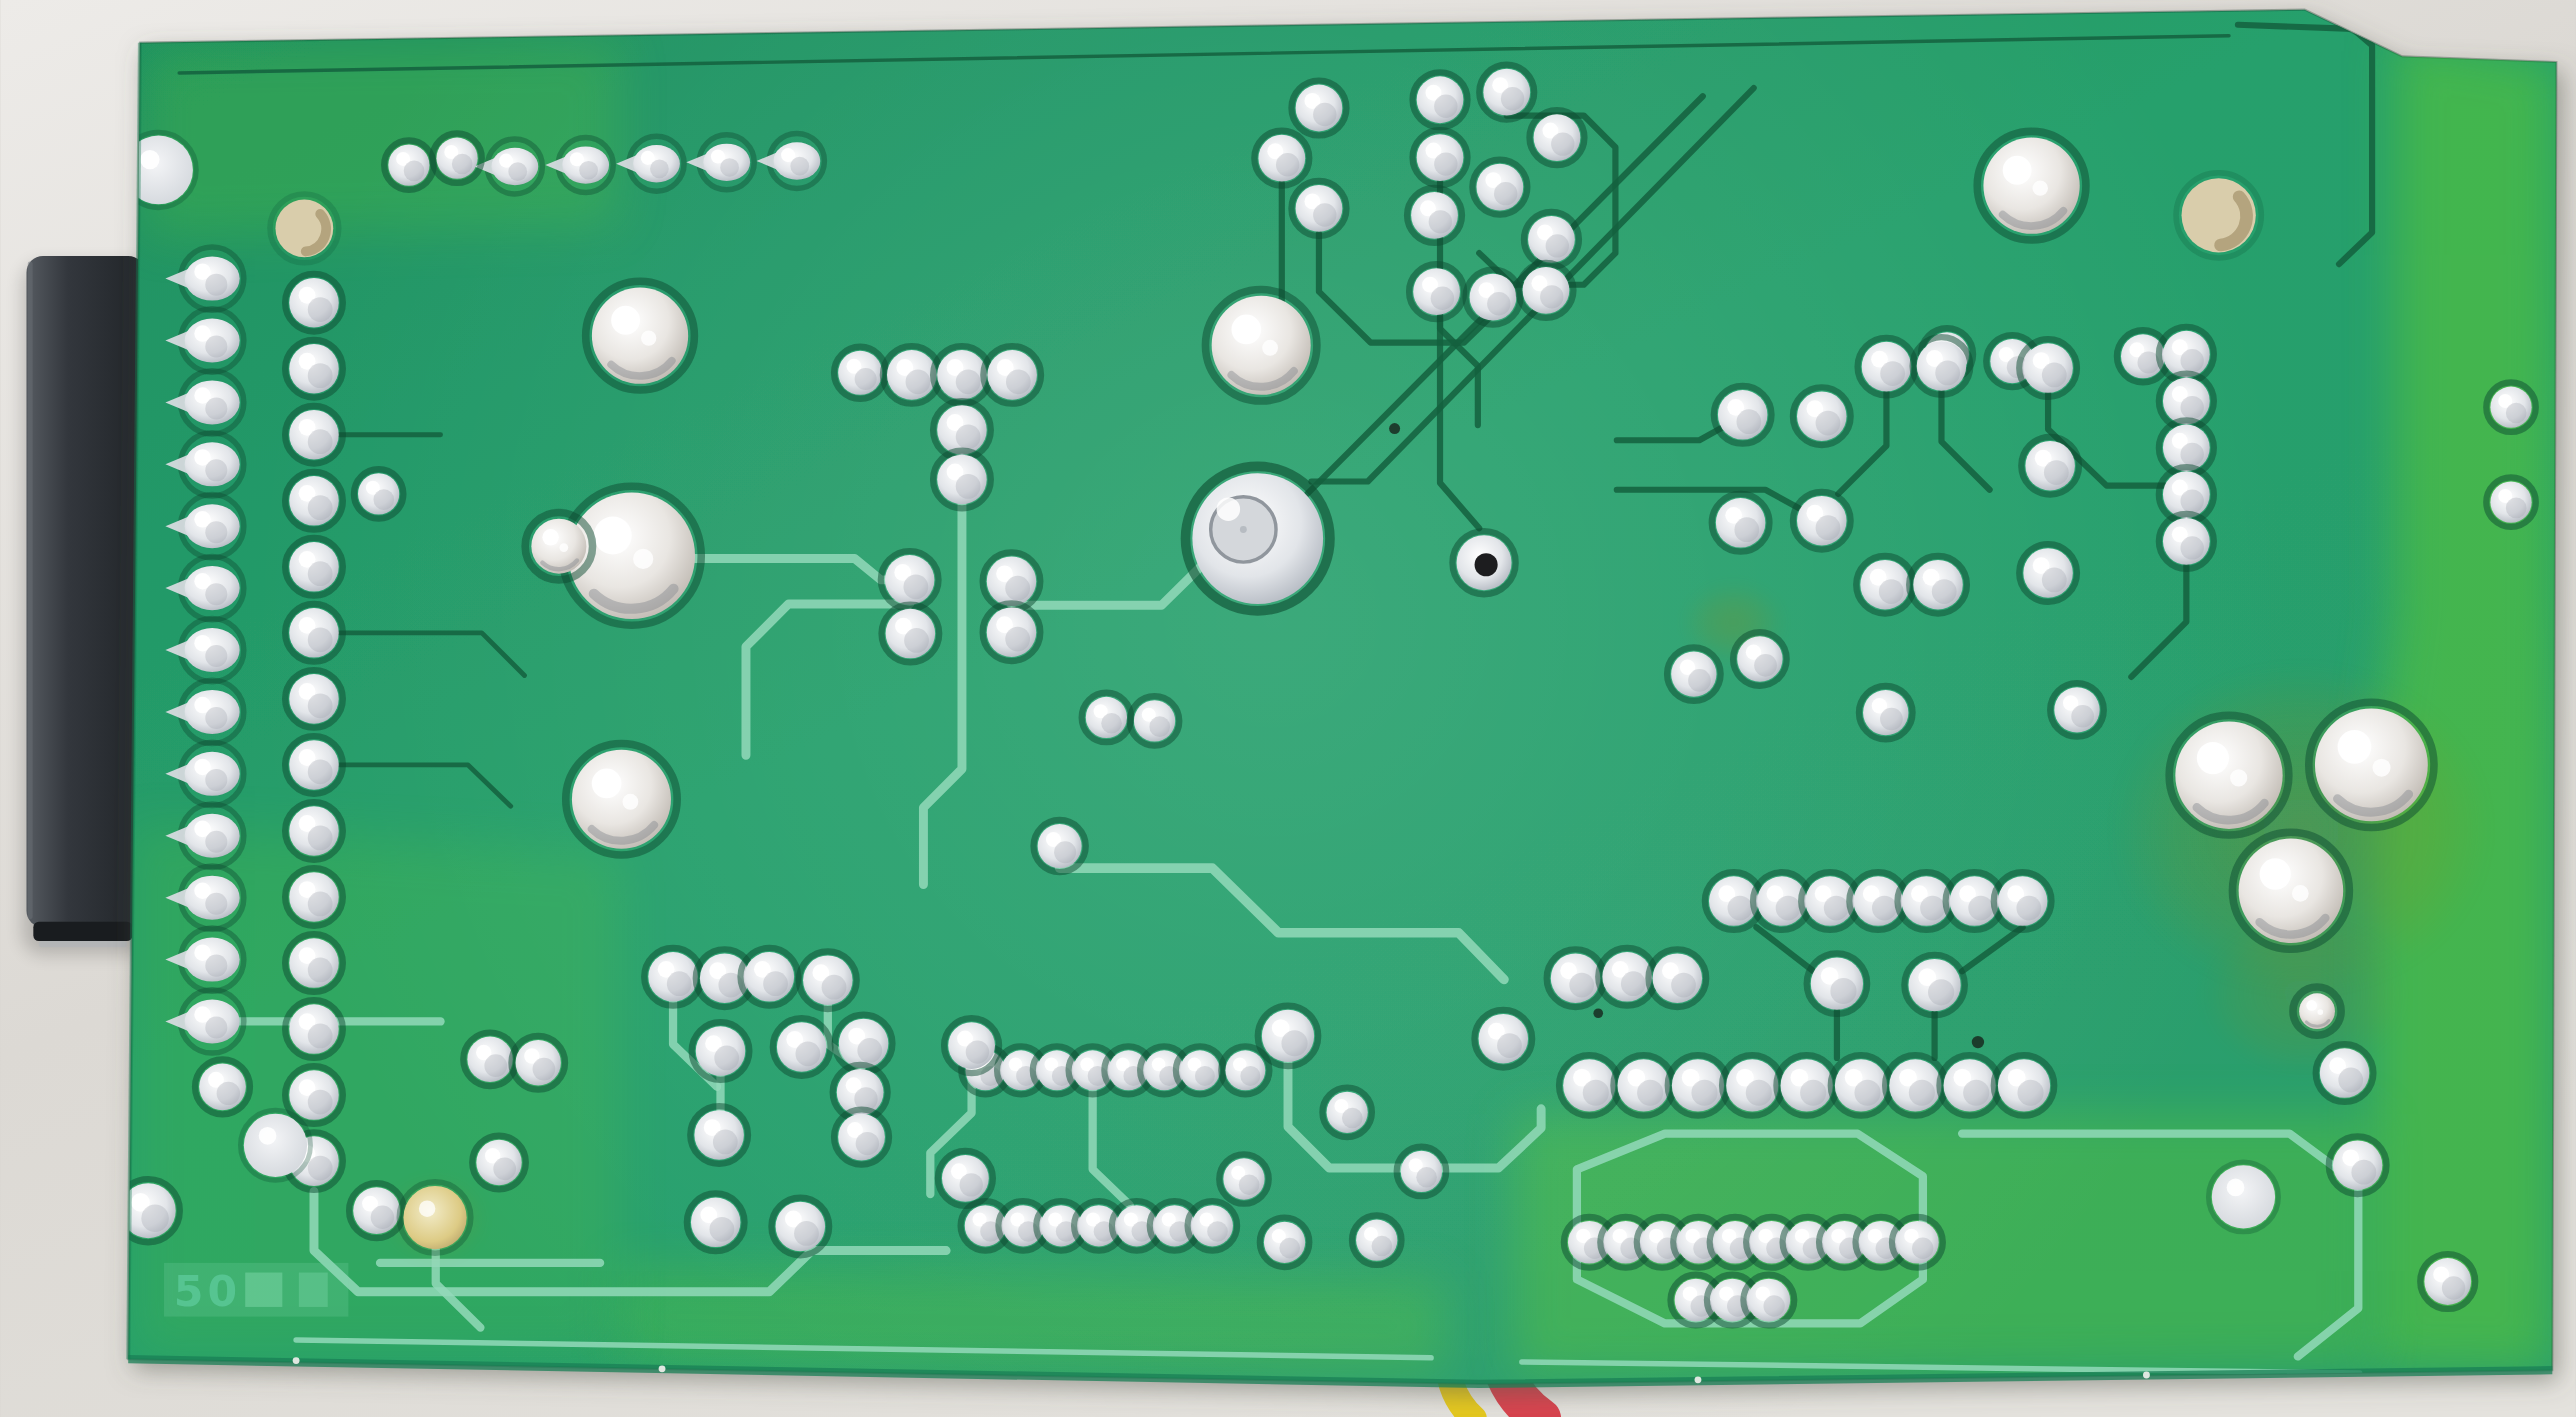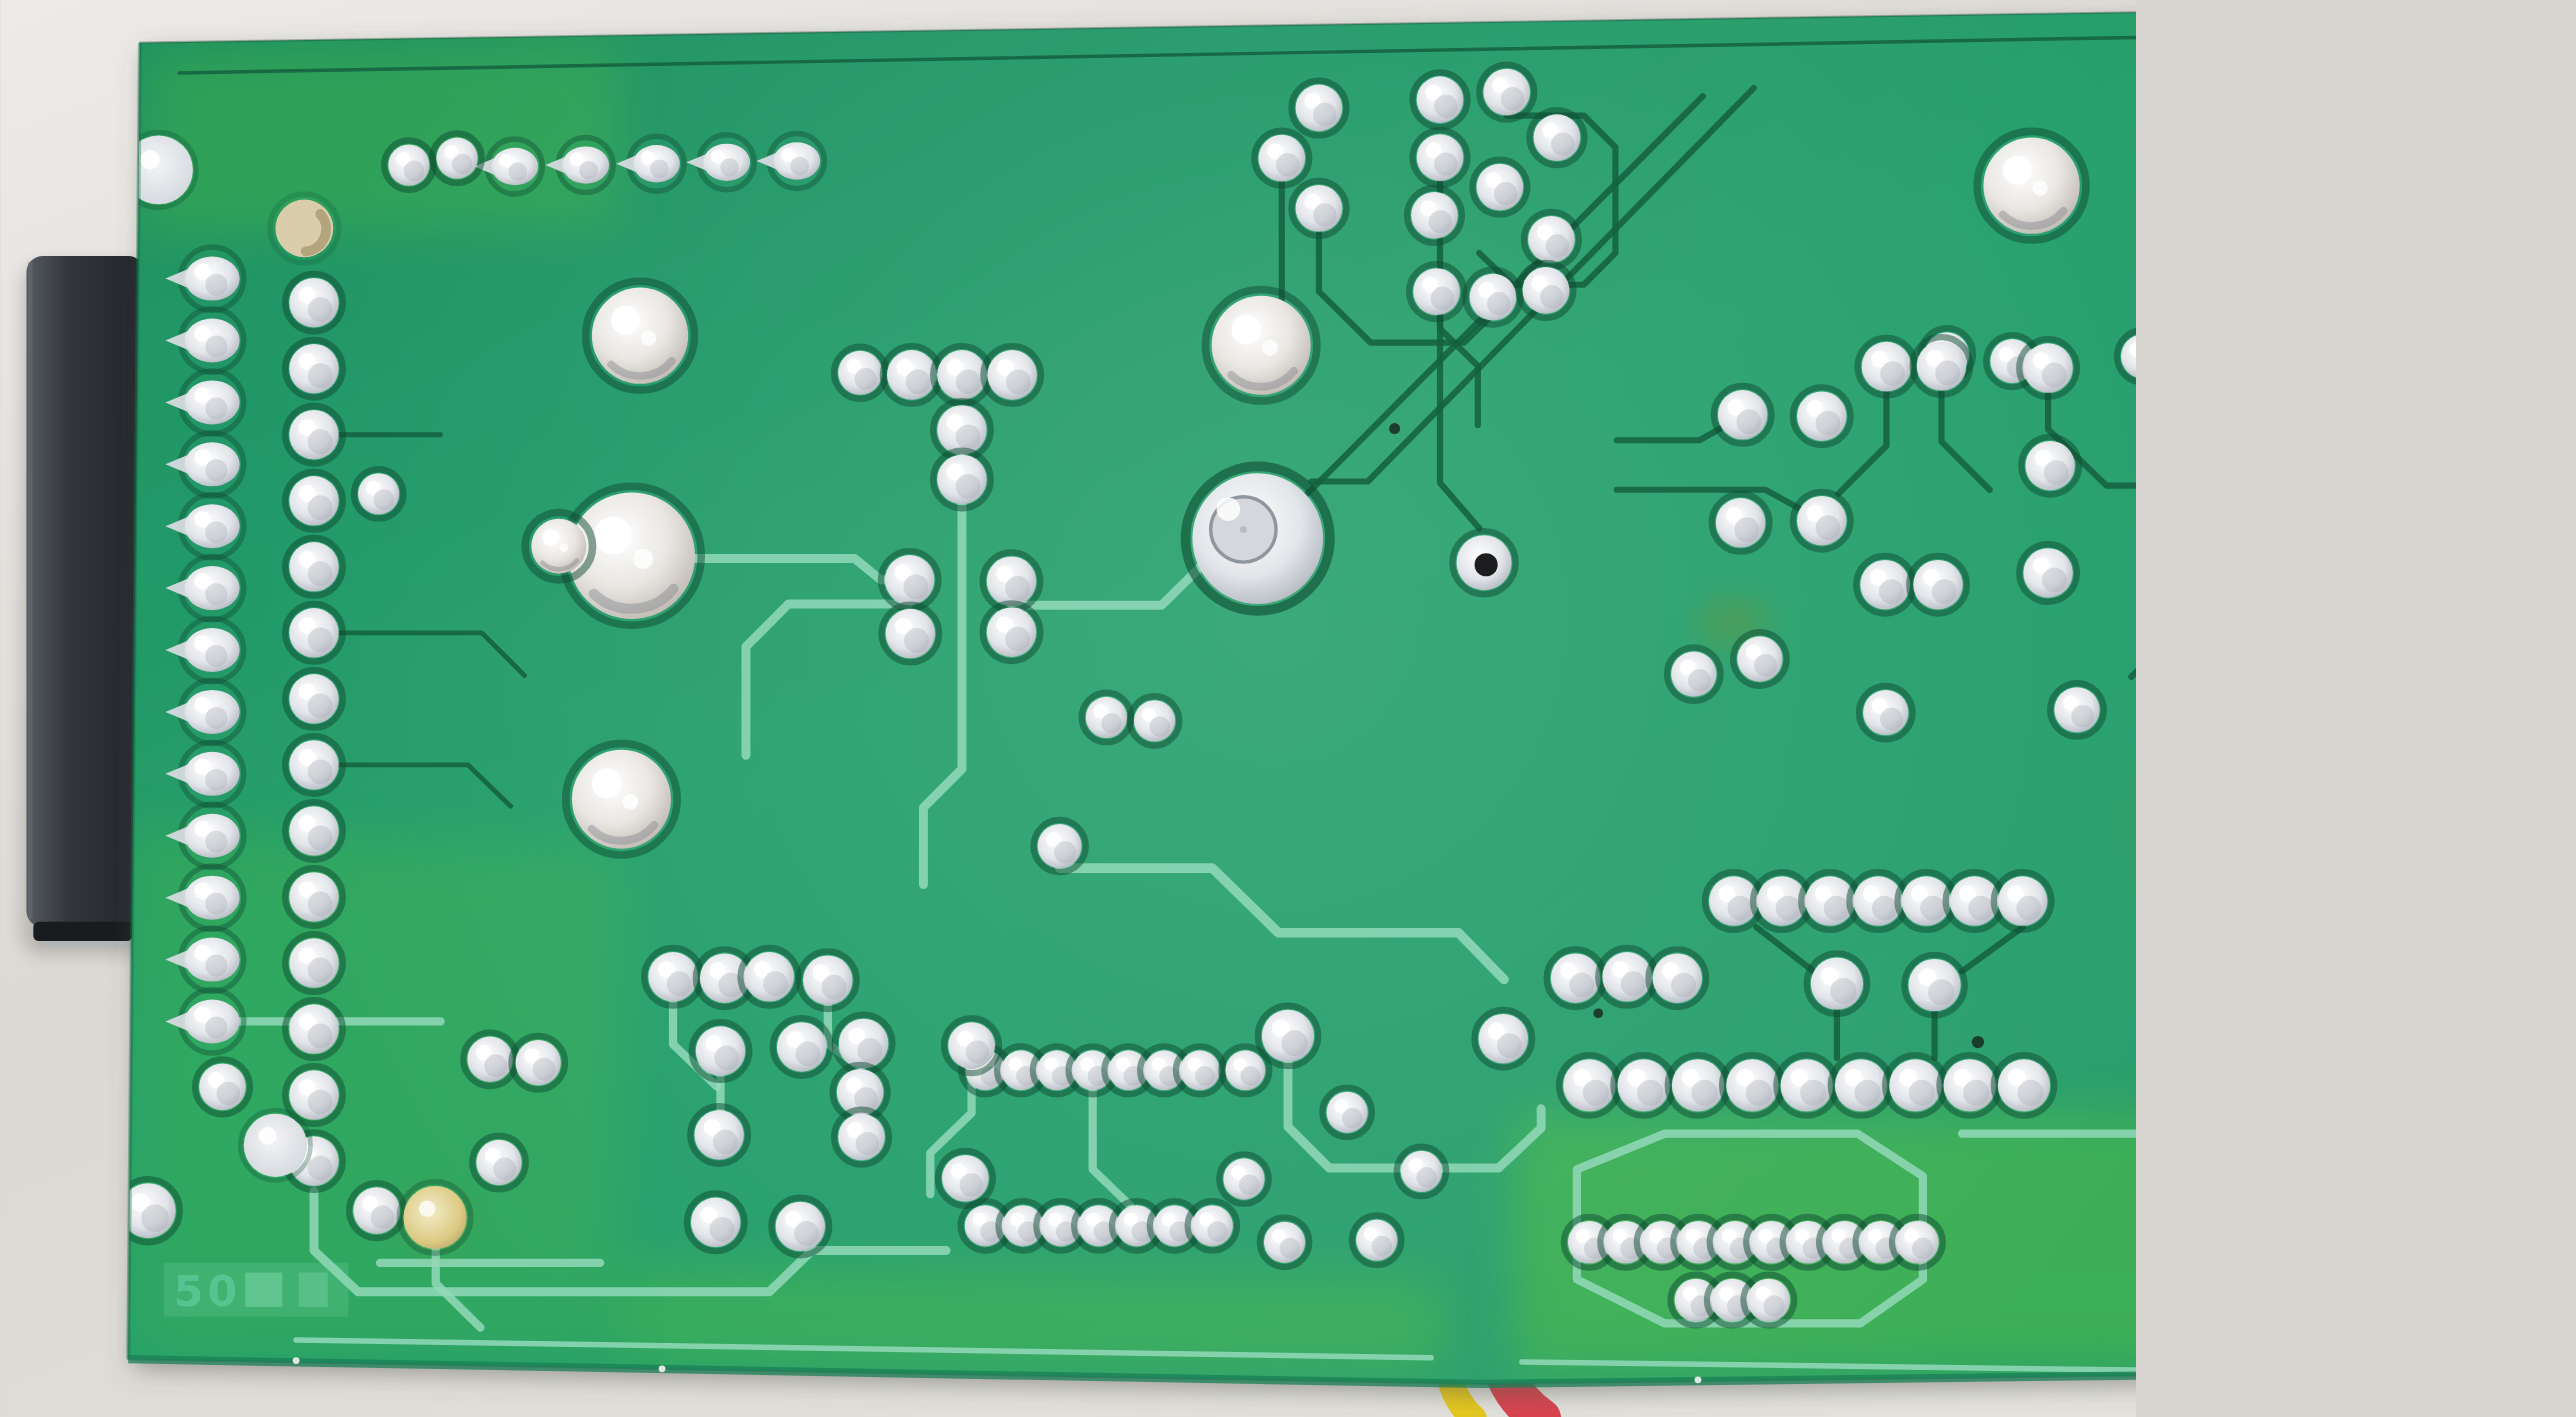--- a/index.html
+++ b/index.html
@@ -1,16 +1,16 @@
 <!DOCTYPE html>
 <html style="font-size:11px"><head>
 <meta charset="utf-8">
 <style>
   html,body{margin:0;padding:0;background:#d8d5d0;}
-  #stage{width:2136px;height:1417px;position:relative;overflow:hidden;}
+  #stage{width:2576px;height:1417px;position:relative;overflow:hidden;}
   svg{display:block;}
   text.marking{font-family:"DejaVu Sans",sans-serif;font-weight:bold;letter-spacing:6px;}
 </style>
 </head>
 <body>
 
 <div id="stage">
 <svg id="scene" width="2576" height="1417" viewBox="0 0 3744 2060" xmlns="http://www.w3.org/2000/svg">
   <defs>
     <linearGradient id="tableGrad" x1="0" y1="0" x2="0.7" y2="1">

